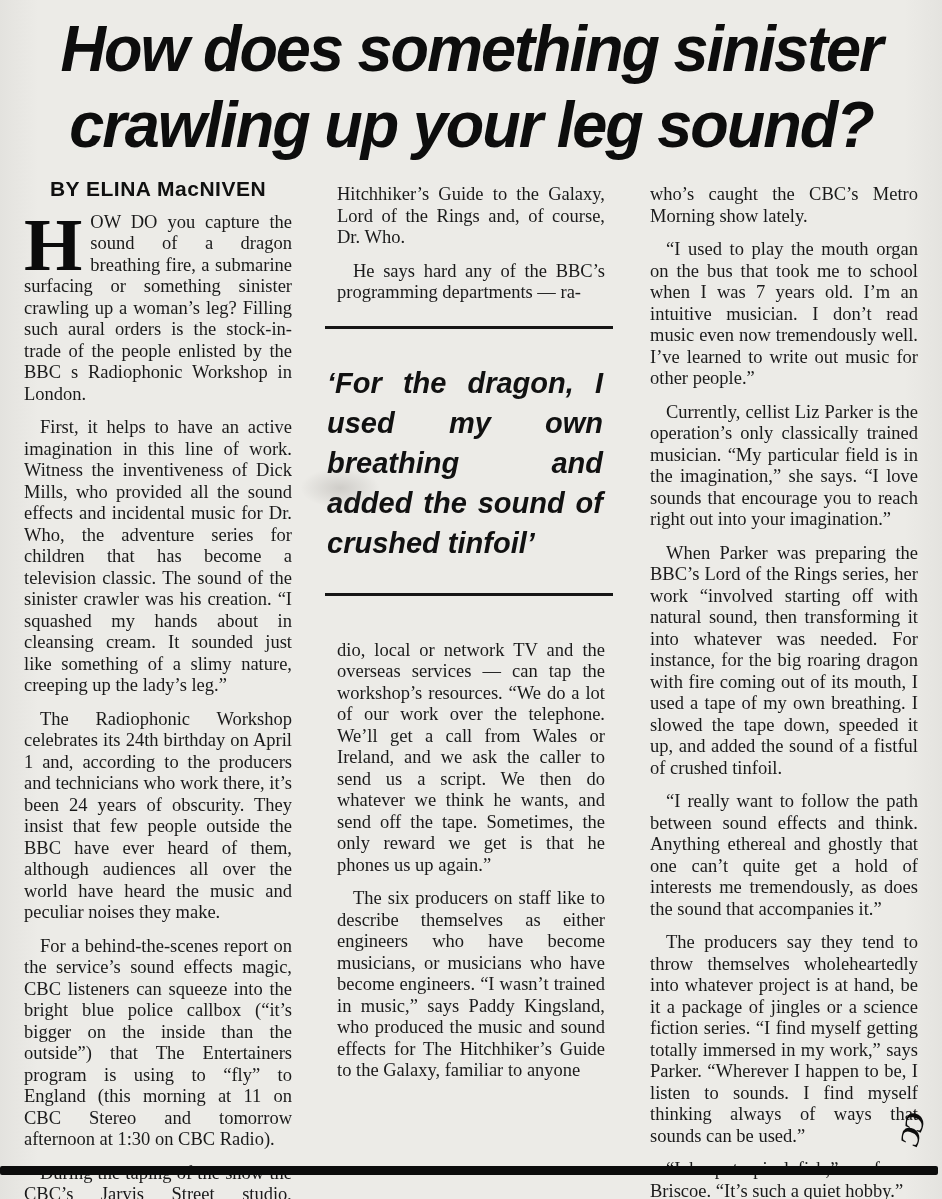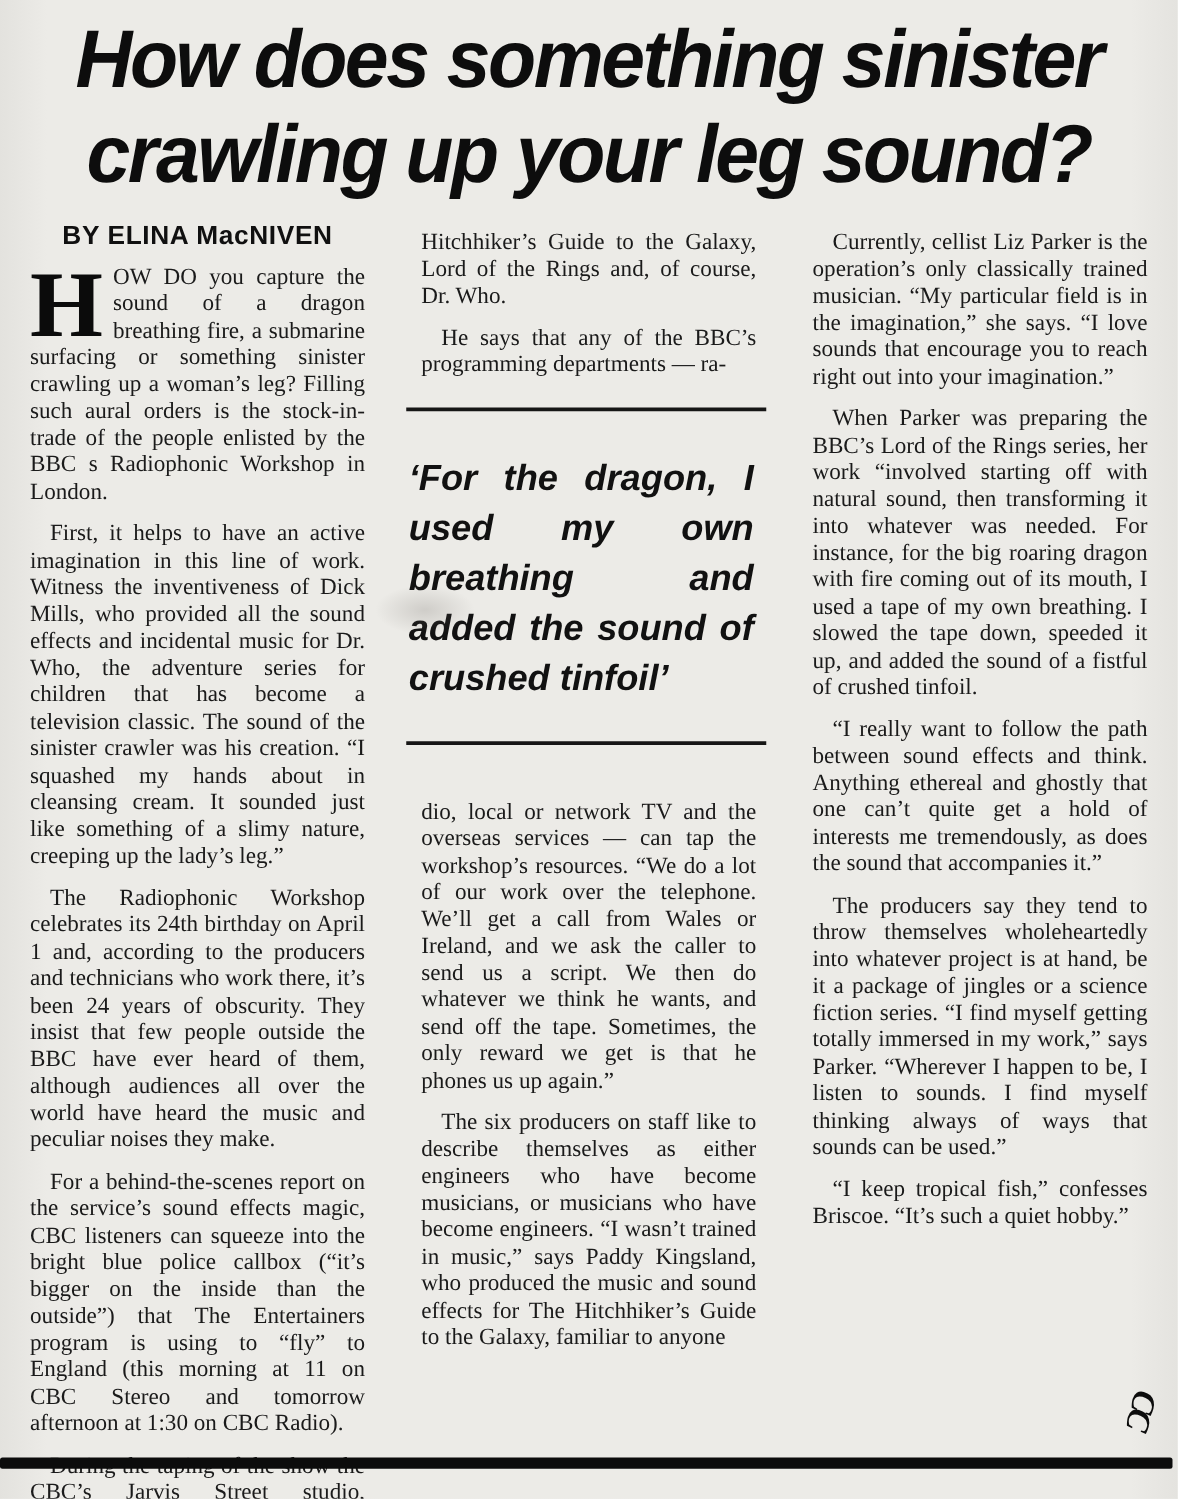--- a/index.html
+++ b/index.html
@@ -110,29 +110,31 @@
       <div class="byline">BY ELINA MacNIVEN</div>
       <p><span class="dropcap">H</span><span>OW DO you capture the sound of a dragon breathing fire, a submarine surfacing or something sinister crawling up a woman’s leg? Filling such aural orders is the stock-in-trade of the people enlisted by the BBC s Radiophonic Workshop in London.</span></p>
       <p class="ind">First, it helps to have an active imagination in this line of work. Witness the inventiveness of Dick Mills, who provided all the sound effects and incidental music for Dr. Who, the adventure series for children that has become a television classic. The sound of the sinister crawler was his creation. “I squashed my hands about in cleansing cream. It sounded just like something of a slimy nature, creeping up the lady’s leg.”</p>
       <p class="ind">The Radiophonic Workshop celebrates its 24th birthday on April 1 and, according to the producers and technicians who work there, it’s been 24 years of obscurity. They insist that few people outside the BBC have ever heard of them, although audiences all over the world have heard the music and peculiar noises they make.</p>
       <p class="ind">For a behind-the-scenes report on the service’s sound effects magic, CBC listeners can squeeze into the bright blue police callbox (“it’s bigger on the inside than the outside”) that The Entertainers program is using to “fly” to England (this morning at 11 on CBC Stereo and tomorrow afternoon at 1:30 on CBC Radio).</p>
       <p class="ind">During the taping of the show the CBC’s Jarvis Street studio, executive producer Barbara Judges sits at the controls, asking for an echo here, a reverb there and finally the thud that announces the callbox’s touchdown. It has arrived in the land of The Goon Show, The</p>
     </div>
 
     <div class="col">
       <p>Hitchhiker’s Guide to the Galaxy, Lord of the Rings and, of course, Dr. Who.</p>
-      <p class="ind">He says that any of the BBC’s programming departments — ra-</p>
+      <p class="ind">He says hard any of the BBC’s programming departments — ra-</p>
       <div class="pq-rule"></div>
       <div class="pullquote">‘For the dragon, I used my own breathing and added the sound of crushed tinfoil’</div>
       <div class="pq-rule"></div>
       <p class="after-quote">dio, local or network TV and the overseas services — can tap the workshop’s resources. “We do a lot of our work over the telephone. We’ll get a call from Wales or Ireland, and we ask the caller to send us a script. We then do whatever we think he wants, and send off the tape. Sometimes, the only reward we get is that he phones us up again.”</p>
       <p class="ind">The six producers on staff like to describe themselves as either engineers who have become musicians, or musicians who have become engineers. “I wasn’t trained in music,” says Paddy Kingsland, who produced the music and sound effects for The Hitchhiker’s Guide to the Galaxy, familiar to anyone</p>
     </div>
 
     <div class="col">
+      <p>who’s caught the CBC’s Metro Morning show lately.</p>
+      <p class="ind">“I used to play the mouth organ on the bus that took me to school when I was 7 years old. I’m an intuitive musician. I don’t read music even now tremendously well. I’ve learned to write out music for other people.”</p>
       <p class="ind">Currently, cellist Liz Parker is the operation’s only classically trained musician. “My particular field is in the imagination,” she says. “I love sounds that encourage you to reach right out into your imagination.”</p>
       <p class="ind">When Parker was preparing the BBC’s Lord of the Rings series, her work “involved starting off with natural sound, then transforming it into whatever was needed. For instance, for the big roaring dragon with fire coming out of its mouth, I used a tape of my own breathing. I slowed the tape down, speeded it up, and added the sound of a fistful of crushed tinfoil.</p>
       <p class="ind">“I really want to follow the path between sound effects and think. Anything ethereal and ghostly that one can’t quite get a hold of interests me tremendously, as does the sound that accompanies it.”</p>
       <p class="ind">The producers say they tend to throw themselves wholeheartedly into whatever project is at hand, be it a package of jingles or a science fiction series. “I find myself getting totally immersed in my work,” says Parker. “Wherever I happen to be, I listen to sounds. I find myself thinking always of ways that sounds can be used.”</p>
       <p class="ind">“I keep tropical fish,” confesses Briscoe. “It’s such a quiet hobby.”</p>
     </div>
 
   </div>
 
   <div class="smudge"></div>

